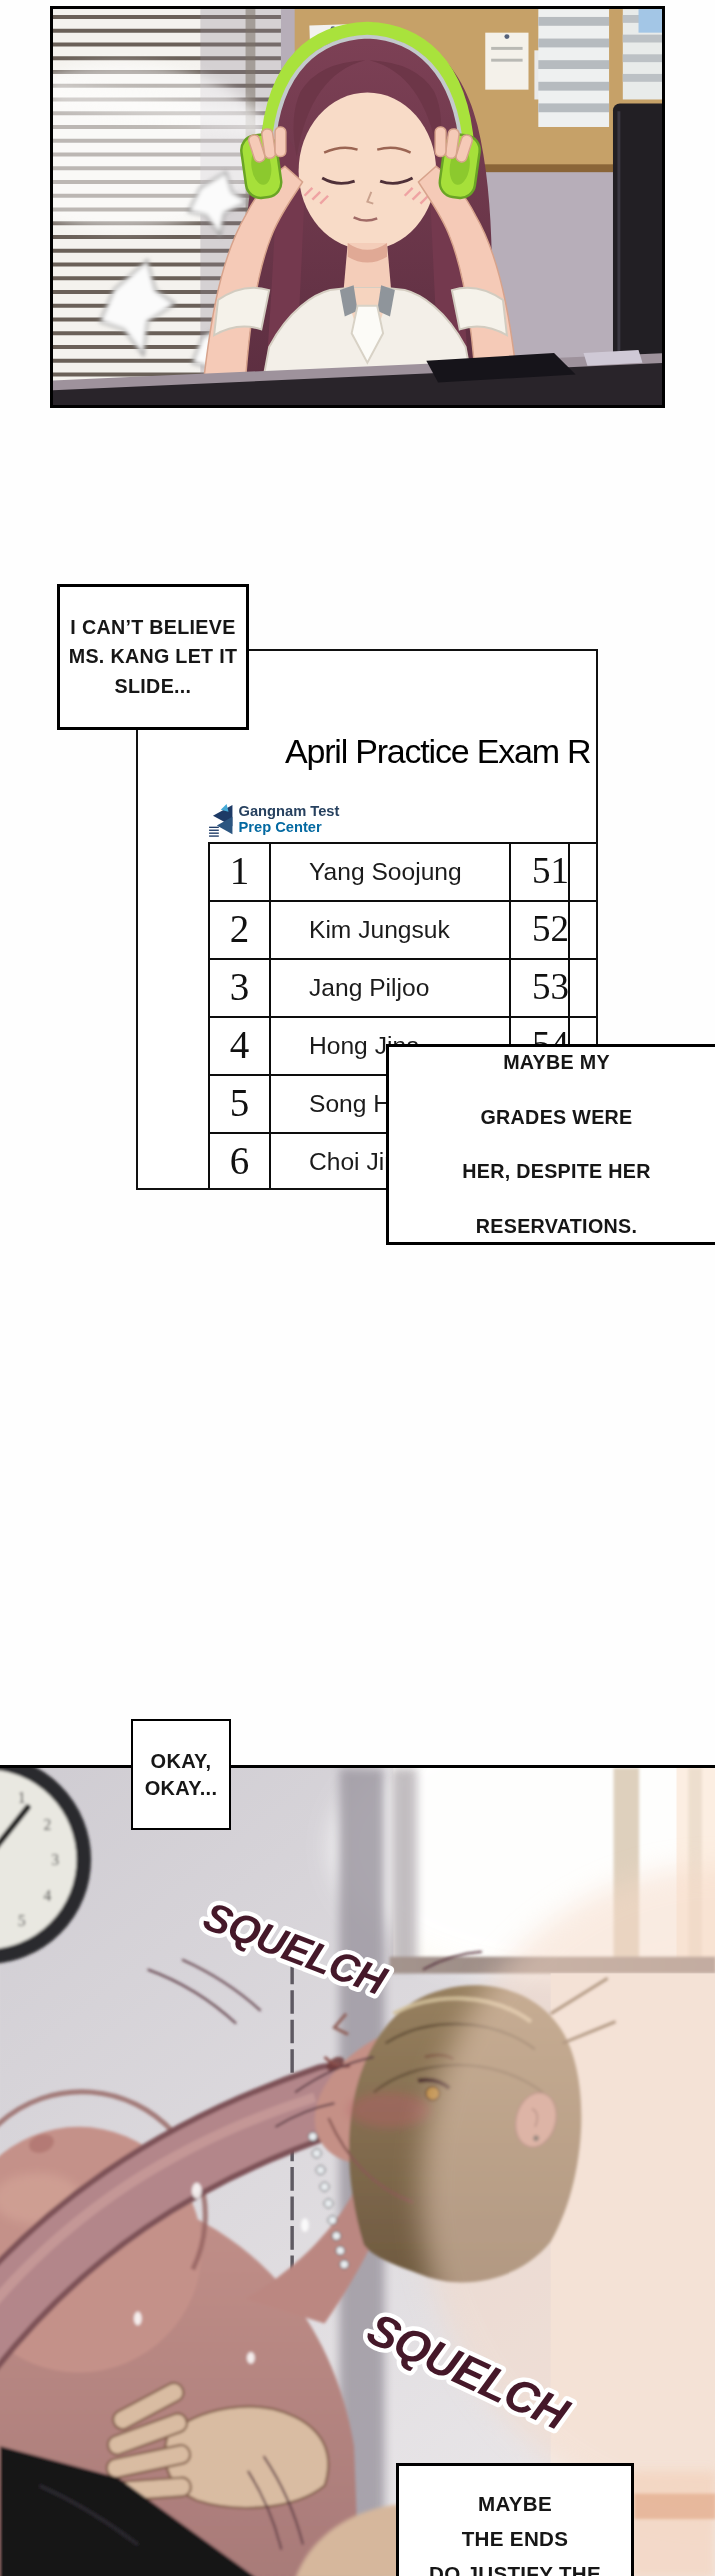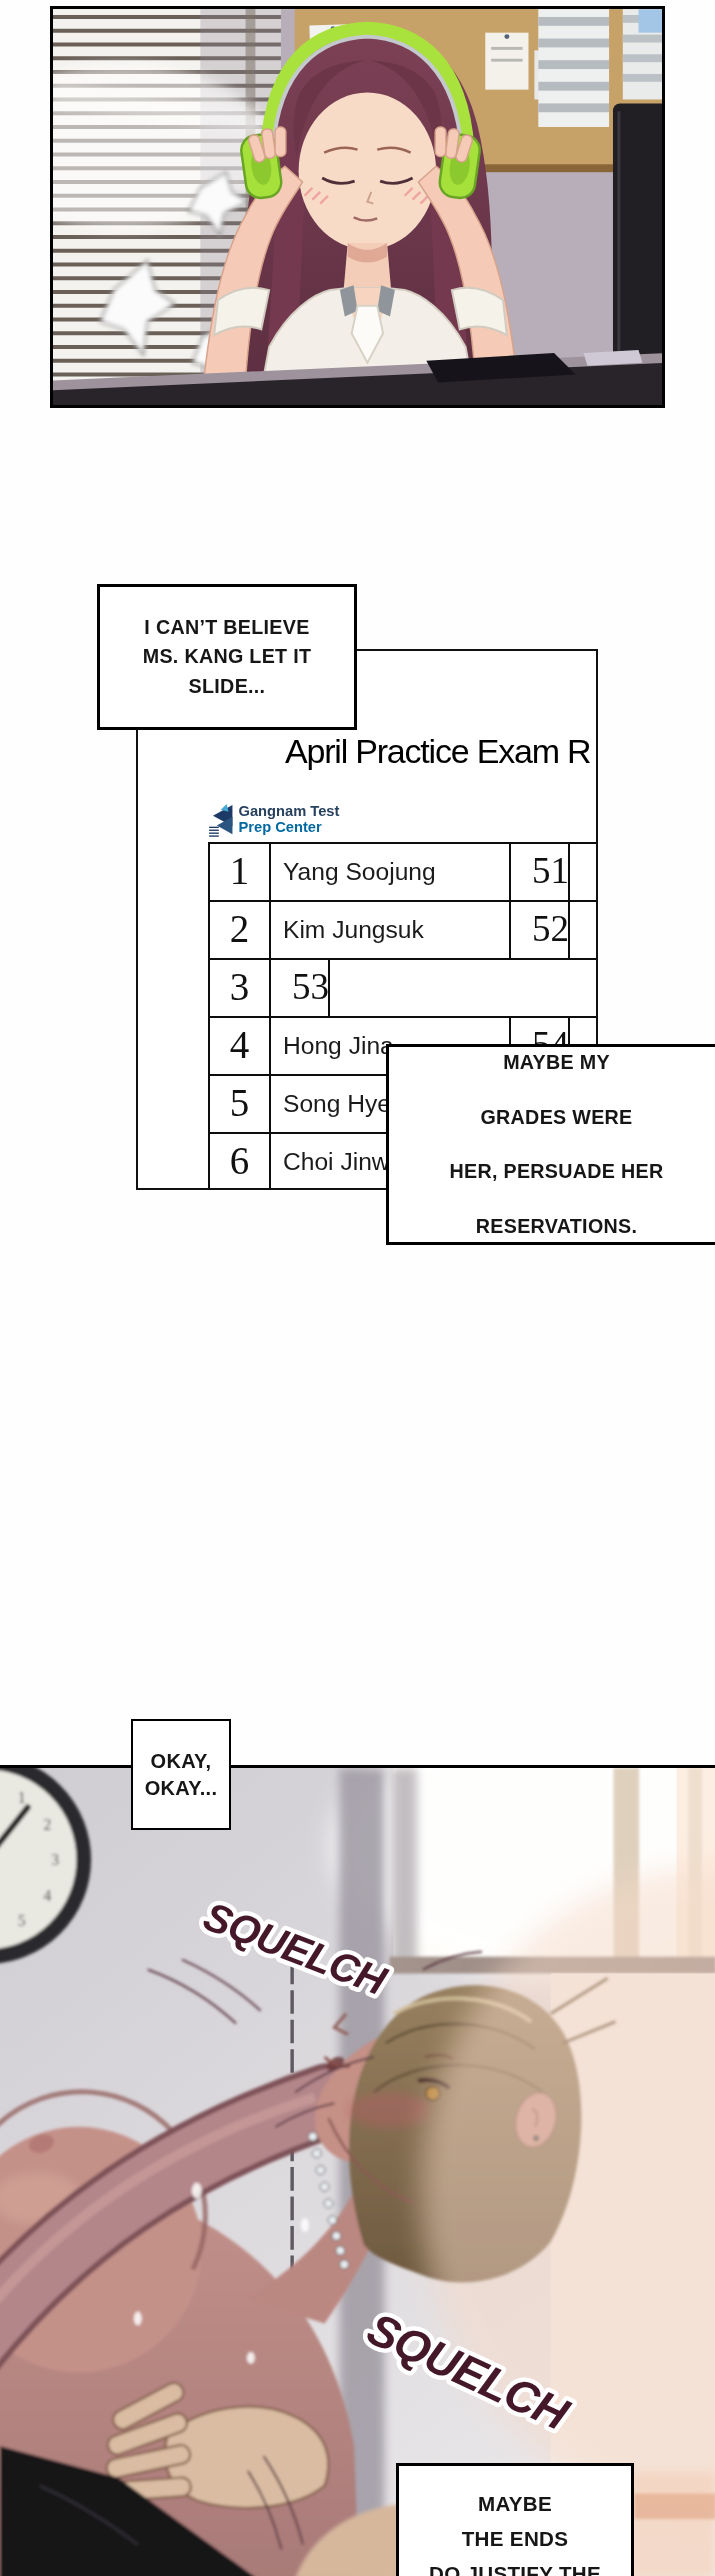--- a/index.html
+++ b/index.html
@@ -5,37 +5,37 @@
   html,body{margin:0;padding:0;background:#ffffff;}
   #page{position:relative;width:716px;height:2576px;margin:0 auto;background:#fefefe;overflow:hidden;
         font-family:"Liberation Sans",sans-serif;}
   *{box-sizing:border-box;}
   .panel{position:absolute;overflow:hidden;background:#fff;}
   #panel1{left:50px;top:5.9px;width:615px;height:402px;border:3.9px solid #000;z-index:1;}
   #panel2{left:0;top:1765px;width:716px;height:811px;border-top:3.9px solid #000;z-index:1;background:#dcd9dc;}
   .bubble{position:absolute;background:#fff;border:3.9px solid #000;display:flex;flex-direction:column;
           justify-content:center;align-items:center;text-align:center;font-weight:bold;color:#161616;
           letter-spacing:0.3px;}
-  #bubble1{left:57px;top:584px;width:260px;height:146px;font-size:19.7px;line-height:29.5px;z-index:5;margin-left:40px;}
+  #bubble1{left:57px;top:584px;width:192px;height:146px;font-size:19.7px;line-height:29.5px;z-index:5;}
   #bubble2{left:386px;top:1044px;width:341px;height:201px;font-size:19.7px;line-height:31px;z-index:6;justify-content:space-between;}
   #bubble3{left:131px;top:1719px;width:100px;height:111px;font-size:20px;line-height:26.5px;z-index:7;border-width:2.9px;}
   #caption-box{left:396px;top:2463px;width:238px;height:147px;font-size:20.6px;line-height:35px;
           justify-content:flex-start;padding-top:19.7px;z-index:10;}
   #document{position:absolute;left:136px;top:649px;width:462px;height:541px;background:#fff;
             border:2.9px solid #111;overflow:hidden;z-index:2;}
   #doc-title{position:absolute;left:147px;top:81px;font-size:34px;letter-spacing:-1.2px;color:#000000;
              white-space:nowrap;}
   #logo{position:absolute;left:69px;top:153px;display:flex;align-items:flex-start;gap:4px;}
   .logo-text{font-size:14.7px;line-height:15.7px;font-weight:bold;white-space:nowrap;}
   #exam-table{position:absolute;left:70px;top:191px;width:413px;border:2.5px solid #0d0d0d;border-bottom:none;}
   .trow{display:flex;height:58px;border-bottom:2.5px solid #0d0d0d;background:#fff;}
   .cell{height:100%;}
   .c-rank{width:61px;border-right:2.5px solid #0d0d0d;font-family:"Liberation Serif",serif;font-size:39px;
           line-height:53px;text-align:center;color:#111;}
-  .c-name{width:240px;border-right:2.5px solid #0d0d0d;font-size:24.6px;line-height:55px;padding-left:12px;
+  .c-name{width:240px;border-right:2.5px solid #0d0d0d;font-size:24.6px;line-height:55px;padding-left:38px;
           color:#1b1b1b;white-space:nowrap;overflow:hidden;}
   .c-score{width:59px;border-right:2.5px solid #0d0d0d;font-family:"Liberation Serif",serif;font-size:37px;
           line-height:53px;text-align:center;color:#111;padding-left:21px;}
   .c-x{width:47px;}
   .sfx-text{font-family:"Liberation Sans",sans-serif;font-weight:bold;font-style:italic;
             paint-order:stroke;stroke:#ffffff;stroke-width:9px;stroke-linejoin:round;}
 </style>
 </head>
 <body>
 
@@ -239,20 +239,21 @@
         <div class="cell c-x"></div>
       </div>
       <div class="trow">
         <div class="cell c-rank">2</div>
         <div class="cell c-name">Kim Jungsuk</div>
         <div class="cell c-score">52</div>
         <div class="cell c-x"></div>
       </div>
       <div class="trow">
         <div class="cell c-rank">3</div>
+        <div class="cell c-name">Jang Piljoo</div>
         <div class="cell c-score">53</div>
         <div class="cell c-x"></div>
       </div>
       <div class="trow">
         <div class="cell c-rank">4</div>
         <div class="cell c-name">Hong Jina</div>
         <div class="cell c-score">54</div>
         <div class="cell c-x"></div>
       </div>
       <div class="trow">
@@ -266,21 +267,21 @@
         <div class="cell c-name">Choi Jinw</div>
         <div class="cell c-score"></div>
         <div class="cell c-x"></div>
       </div>
     </div>
   </div>
 
   <div id="bubble2" class="bubble">
     <span class="ln">MAYBE MY</span>
     <span class="ln">GRADES WERE</span>
-    <span class="ln">HER, PERSUADE HER</span>
+    <span class="ln">HER, DESPITE HER</span>
     <span class="ln">RESERVATIONS.</span>
   </div>
 
   <div id="bubble3" class="bubble">
     <span class="ln">OKAY,</span>
     <span class="ln">OKAY...</span>
   </div>
 
   <div id="panel2" class="panel">
     <svg width="716" height="811" viewBox="0 0 728 825">

